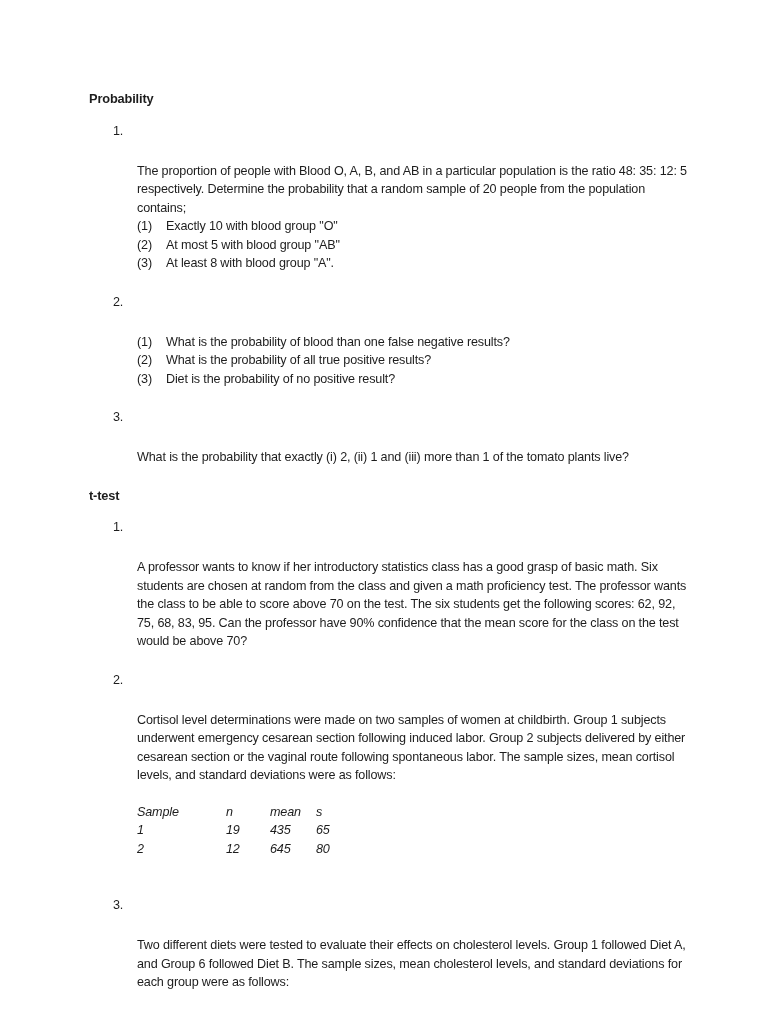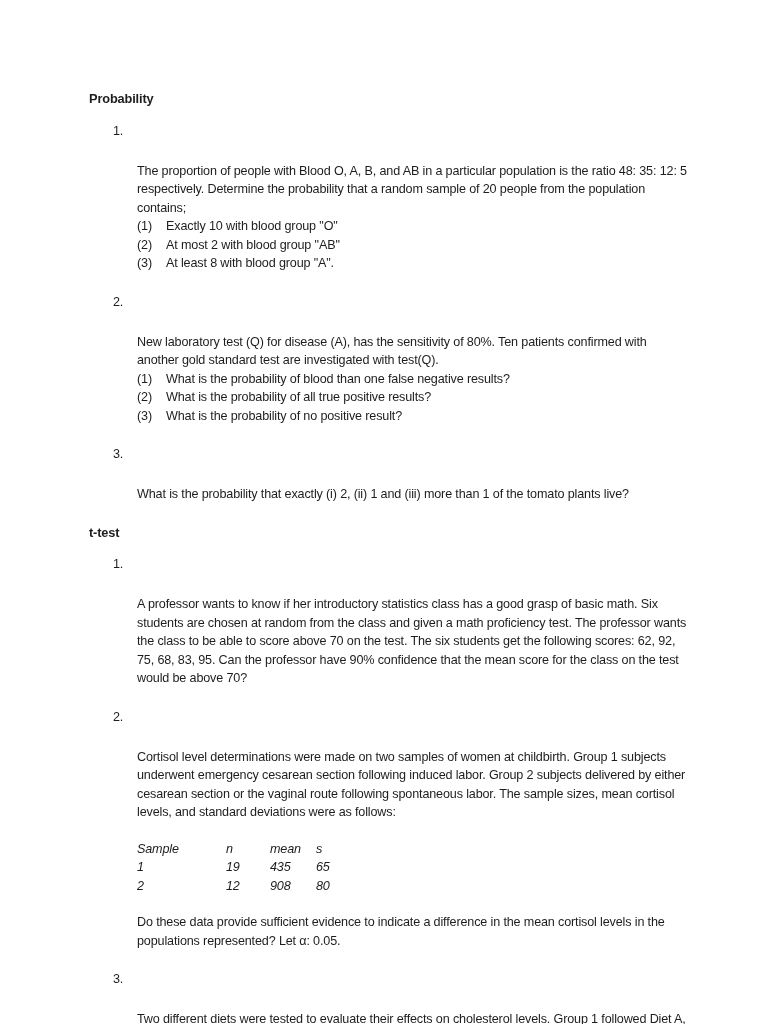--- a/index.html
+++ b/index.html
@@ -61,44 +61,43 @@
     <div class="qitem">
       <div class="qnum">1.</div>
       <div class="qbody">
         <p class="qtext">The proportion of people with Blood O, A, B, and AB in a particular population is the ratio 48: 35: 12: 5 respectively. Determine the probability that a random sample of 20 people from the population contains;</p>
         <div class="subitem">
           <span class="submark">(1)</span>
           <span class="subtext">Exactly 10 with blood group "O"</span>
         </div>
         <div class="subitem">
           <span class="submark">(2)</span>
-          <span class="subtext">At most 2 with blood group "AB"</span>
+          <span class="subtext">At most 5 with blood group "AB"</span>
         </div>
         <div class="subitem">
           <span class="submark">(3)</span>
           <span class="subtext">At least 8 with blood group "A".</span>
         </div>
       </div>
     </div>
 
     <div class="qitem">
       <div class="qnum">2.</div>
       <div class="qbody">
-        <p class="qtext">New laboratory test (Q) for disease (A), has the sensitivity of 80%. Ten patients confirmed with another gold standard test are investigated with test(Q).</p>
         <div class="subitem">
           <span class="submark">(1)</span>
           <span class="subtext">What is the probability of blood than one false negative results?</span>
         </div>
         <div class="subitem">
           <span class="submark">(2)</span>
           <span class="subtext">What is the probability of all true positive results?</span>
         </div>
         <div class="subitem">
           <span class="submark">(3)</span>
-          <span class="subtext">What is the probability of no positive result?</span>
+          <span class="subtext">Diet is the probability of no positive result?</span>
         </div>
       </div>
     </div>
 
     <div class="qitem">
       <div class="qnum">3.</div>
       <div class="qbody">
         <p class="qtext2">What is the probability that exactly (i) 2, (ii) 1 and (iii) more than 1 of the tomato plants live?</p>
       </div>
     </div>
@@ -132,26 +131,25 @@
             </tr>
             <tr>
               <td>1</td>
               <td>19</td>
               <td>435</td>
               <td>65</td>
             </tr>
             <tr>
               <td>2</td>
               <td>12</td>
-              <td>908</td>
+              <td>645</td>
               <td>80</td>
             </tr>
           </tbody>
         </table>
-        <p class="followup">Do these data provide sufficient evidence to indicate a difference in the mean cortisol levels in the populations represented? Let α: 0.05.</p>
       </div>
     </div>
 
     <div class="qitem">
       <div class="qnum">3.</div>
       <div class="qbody">
         <p class="qtext">Two different diets were tested to evaluate their effects on cholesterol levels. Group 1 followed Diet A, and Group 6 followed Diet B. The sample sizes, mean cholesterol levels, and standard deviations for each group were as follows:</p>
       </div>
     </div>
 

